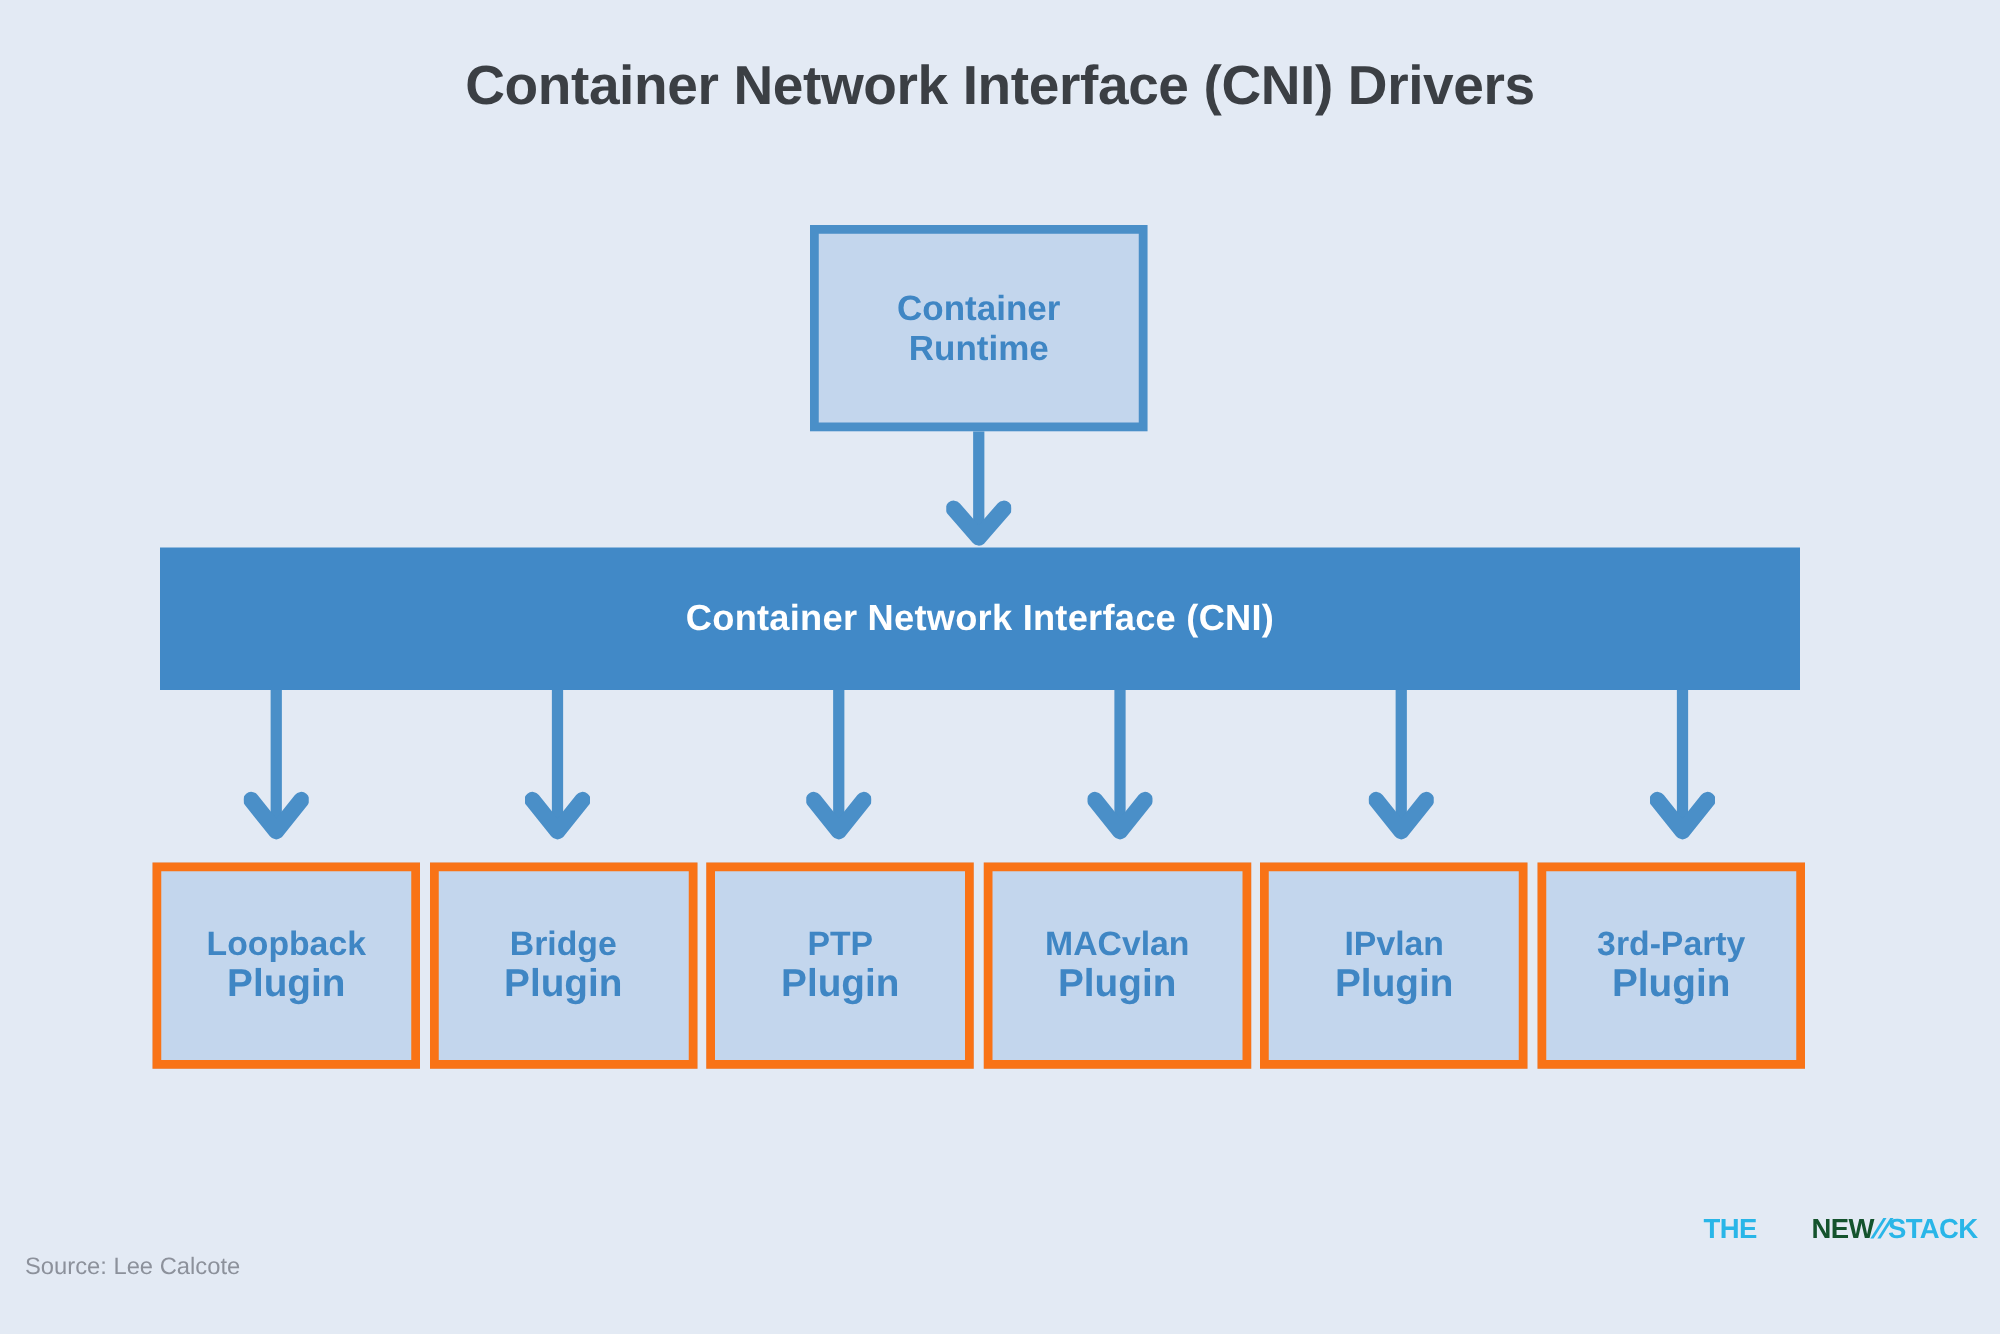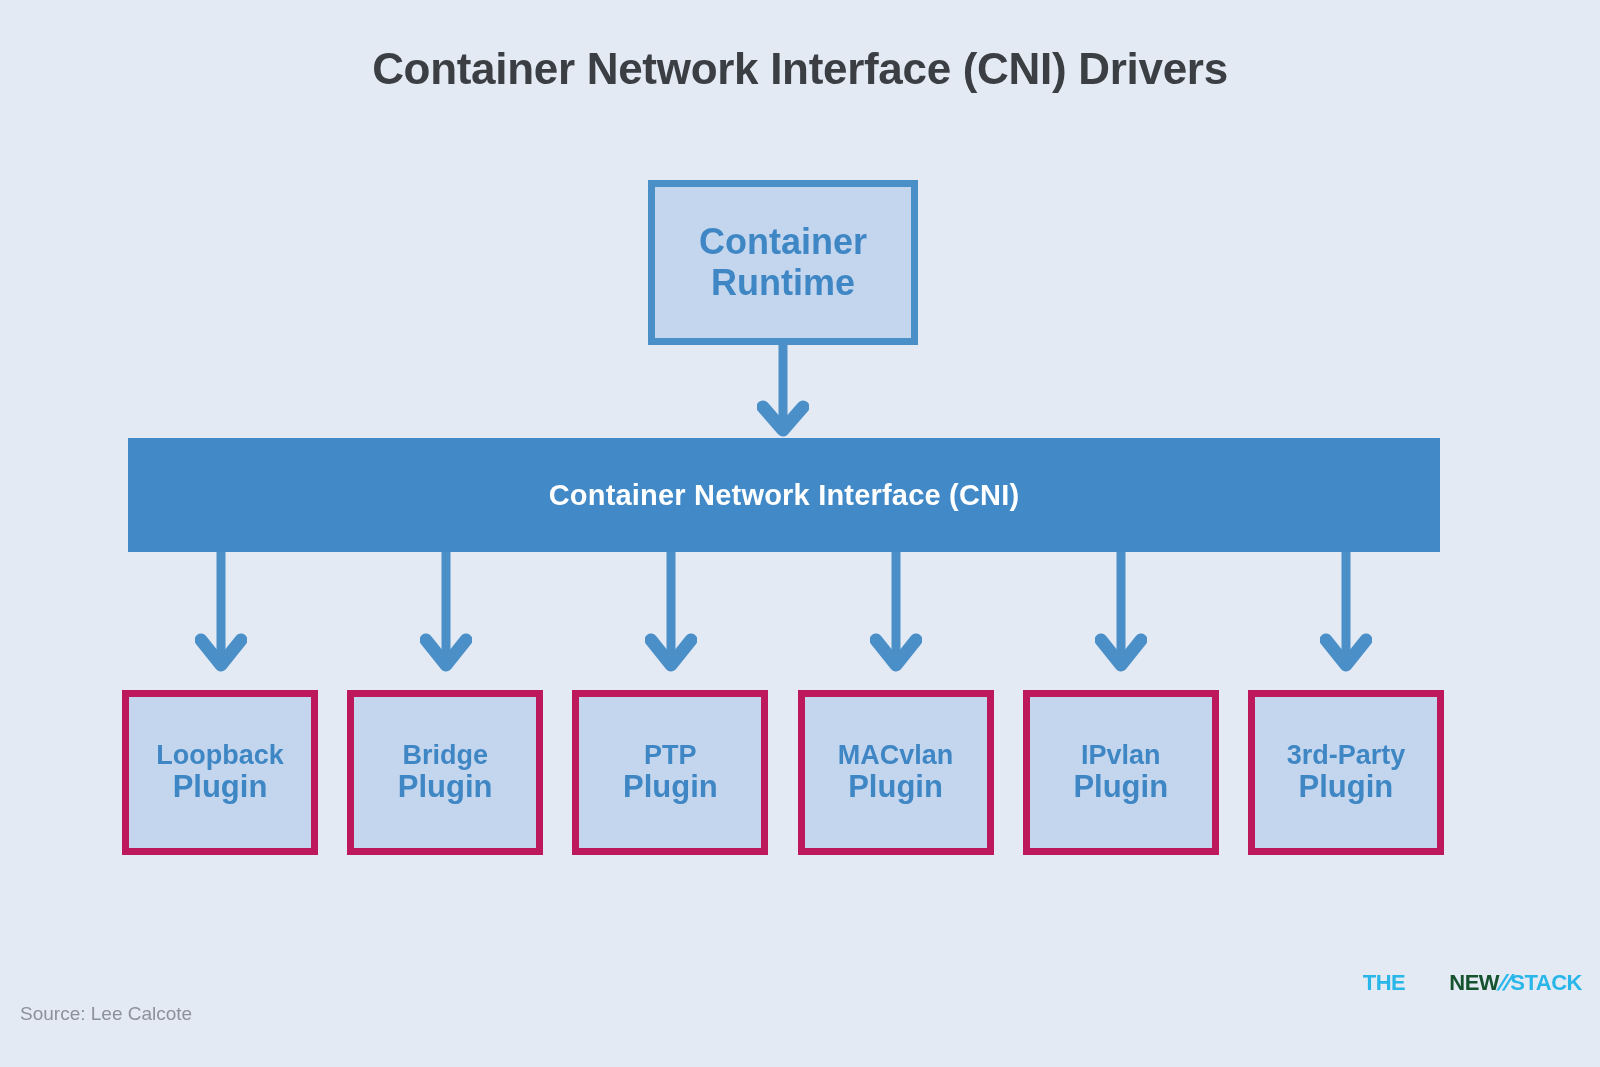--- a/index.html
+++ b/index.html
@@ -24,21 +24,21 @@
   
   .runtime-box {
     position:absolute;
     left:648px; top:180px; width:270px; height:165px;
     background:#c3d6ed;
     border:7px solid #4a8fc8;
     display:flex; align-items:center; justify-content:center;
   }
   .runtime-label {
     text-align:center; line-height:1.12;
-    font-size:36px; font-weight:bold; color:#3f86c4;
+    font-size:28px; font-weight:bold; color:#3f86c4;
   }
   .runtime-label span { display:block; }
 
   
   .arrow-top {
     position:absolute; left:757px; top:345px;
     width:52px; height:93px;
   }
 
   
@@ -59,23 +59,23 @@
     width:52px; height:122px;
   }
 
   
   .plugins {
     position:absolute; left:122px; top:690px;
     width:1322px; height:165px;
     display:flex; justify-content:space-between;
   }
   .plugin-box {
-    width:196px; height:165px;
+    width:214px; height:165px;
     background:#c3d6ed;
-    border:7px solid #be185d;
+    border:7px solid #f97316;
     display:flex; align-items:center; justify-content:center;
   }
   .plugin-label {
     text-align:center; line-height:1.10;
     font-size:27px; font-weight:bold; color:#3f86c4;
   }
   .plugin-label span { display:block; }
   .plugin-label .l2 { font-size:31px; }
 
   

